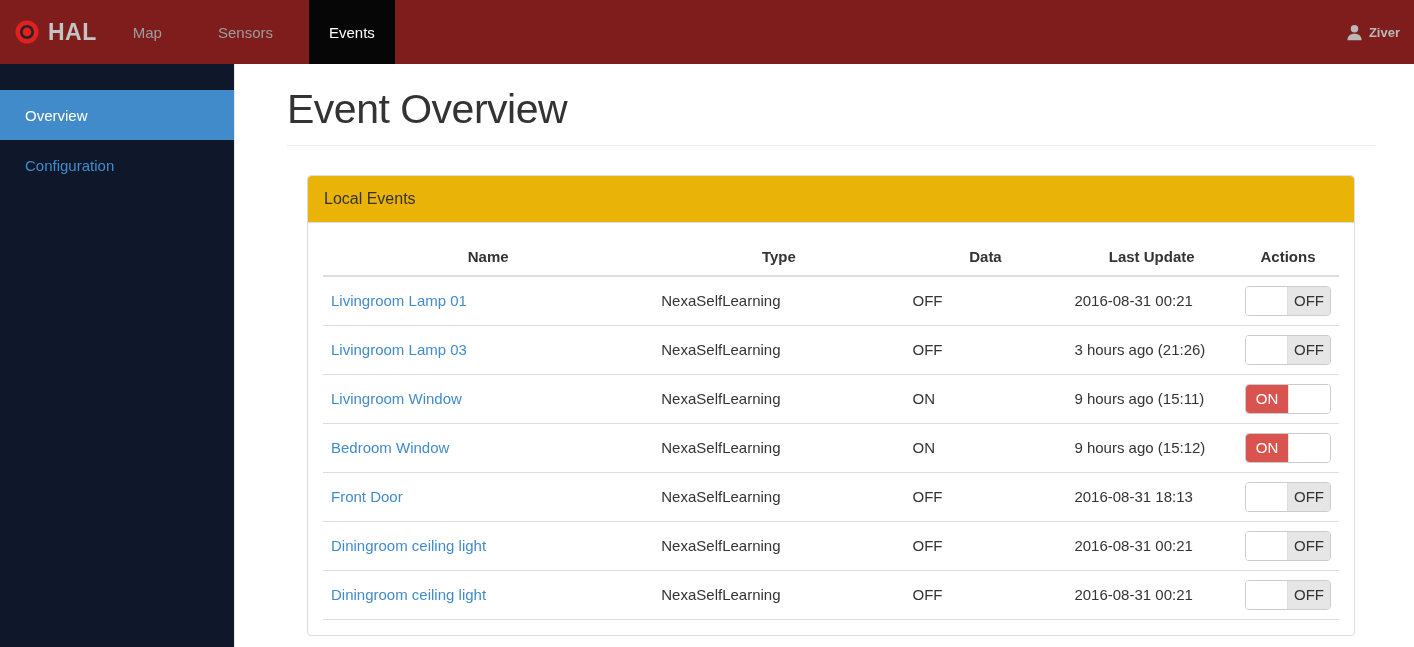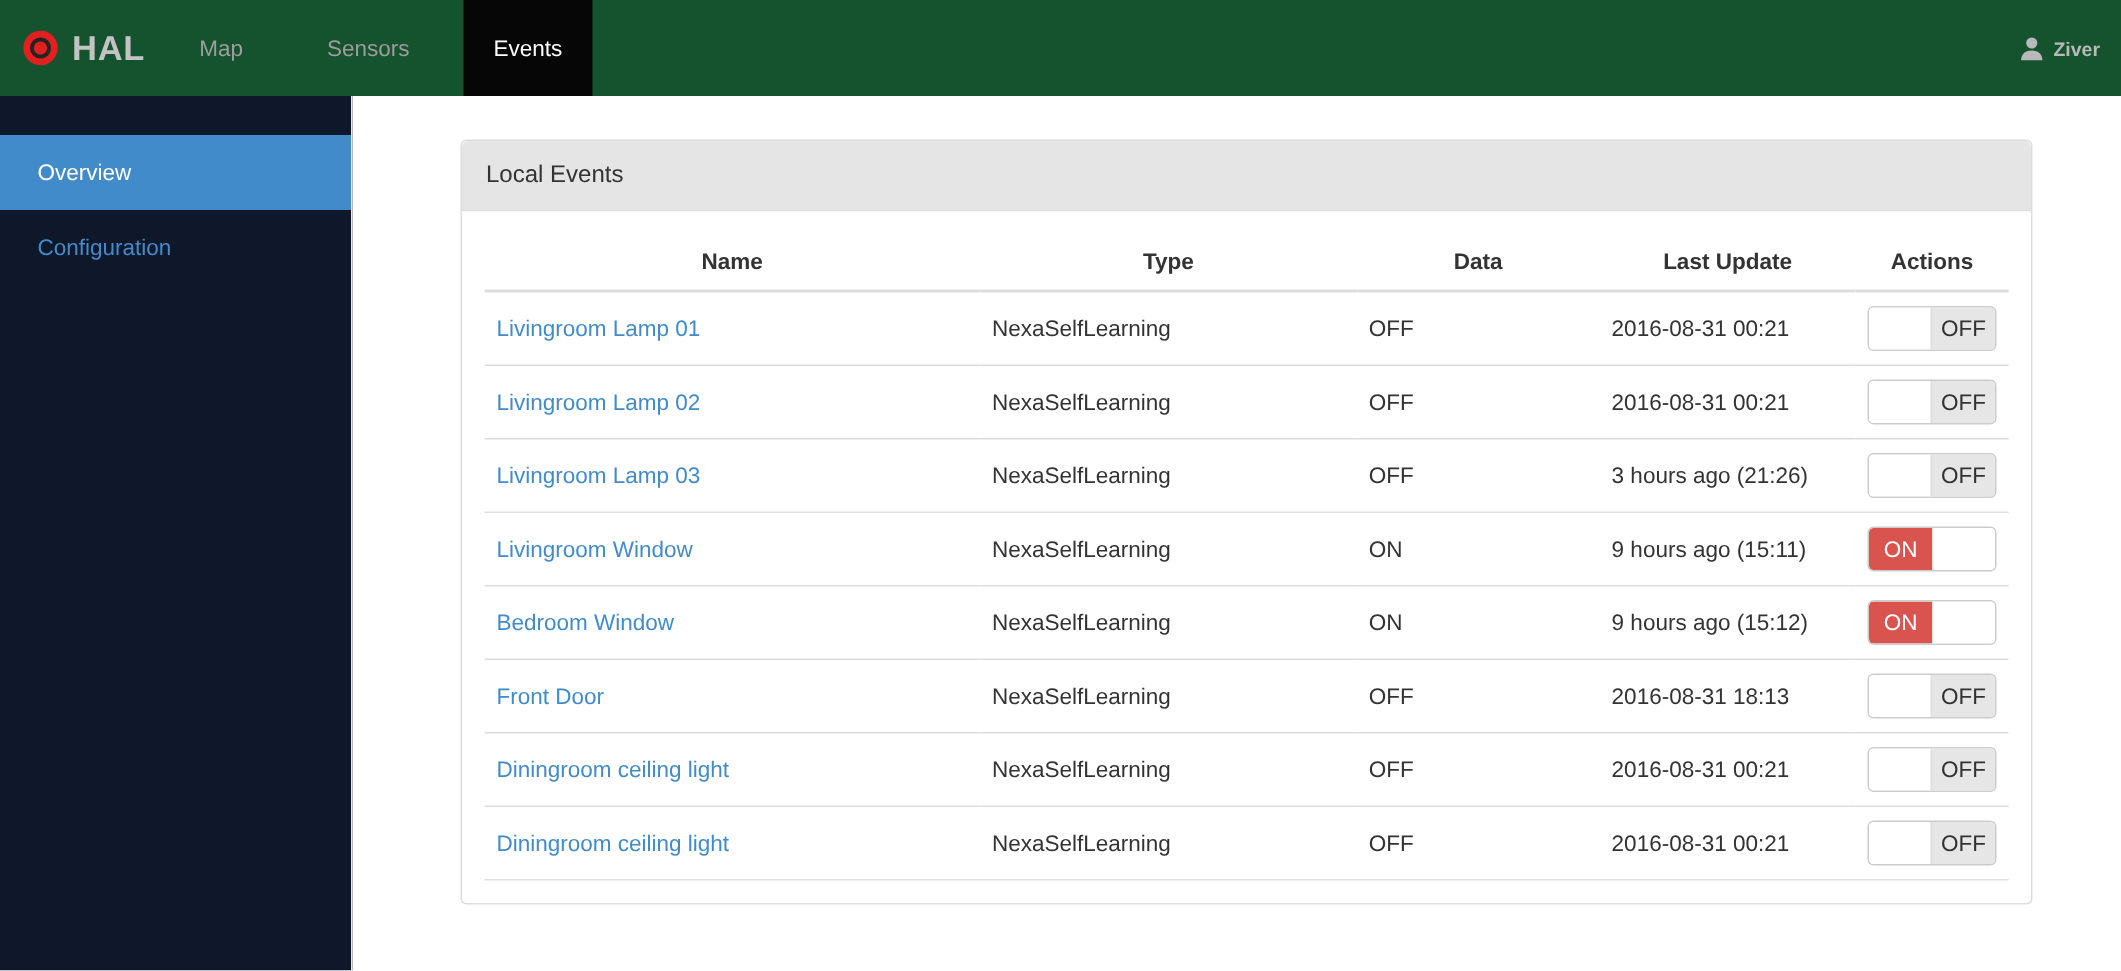--- a/index.html
+++ b/index.html
@@ -6,21 +6,21 @@
   html, body { width: 1414px; height: 647px; overflow: hidden; }
   body {
     font-family: "Liberation Sans", "DejaVu Sans", sans-serif;
     background: #fff;
     color: #333;
   }
 
   
   .navbar {
     height: 64px;
-    background: #14532d;
+    background: #7f1d1d;
     display: flex;
     align-items: stretch;
   }
   .brand {
     display: flex;
     align-items: center;
     padding: 0 16px 0 14px;
     cursor: pointer;
   }
   .brand-logo { width: 26px; height: 26px; display: block; }
@@ -91,21 +91,21 @@
     border-bottom: 1px solid #eee;
   }
 
   .panel {
     margin: 29px 20px 0 20px;
     background: #fff;
     border: 1px solid #ddd;
     border-radius: 4px;
   }
   .panel-heading {
-    background: #e5e5e5;
+    background: #eab308;
     border-bottom: 1px solid #ddd;
     border-radius: 4px 4px 0 0;
     padding: 14px 16px;
     font-size: 16px;
     color: #333;
   }
   .panel-body { padding: 15px; }
 
   
   table.events {
@@ -191,20 +191,21 @@
   </div>
 </nav>
 
 <div class="app-body">
   <aside class="sidebar" id="sidebar">
       <div class="side-item active">Overview</div>
       <div class="side-item">Configuration</div>
     </aside>
 
   <main class="main">
+    <h1 class="page-title">Event Overview</h1>
 
     <section class="panel">
       <div class="panel-heading">
         <span>Local Events</span>
       </div>
       <div class="panel-body">
         <table class="events">
           <thead>
               <tr id="thead-row">
                 <th class="c-name">Name</th>
@@ -221,32 +222,20 @@
     <td class="c-data">OFF</td>
     <td class="c-update">2016-08-31 00:21</td>
     <td class="c-actions">
       <div class="switch off">
         <span class="sw-label">OFF</span>
         <span class="sw-handle"></span>
       </div>
     </td>
   </tr>
               <tr>
-    <td class="c-name"><a class="name-link">Livingroom Lamp 02</a></td>
-    <td class="c-type">NexaSelfLearning</td>
-    <td class="c-data">OFF</td>
-    <td class="c-update">2016-08-31 00:21</td>
-    <td class="c-actions">
-      <div class="switch off">
-        <span class="sw-label">OFF</span>
-        <span class="sw-handle"></span>
-      </div>
-    </td>
-  </tr>
-              <tr>
     <td class="c-name"><a class="name-link">Livingroom Lamp 03</a></td>
     <td class="c-type">NexaSelfLearning</td>
     <td class="c-data">OFF</td>
     <td class="c-update">3 hours ago (21:26)</td>
     <td class="c-actions">
       <div class="switch off">
         <span class="sw-label">OFF</span>
         <span class="sw-handle"></span>
       </div>
     </td>

